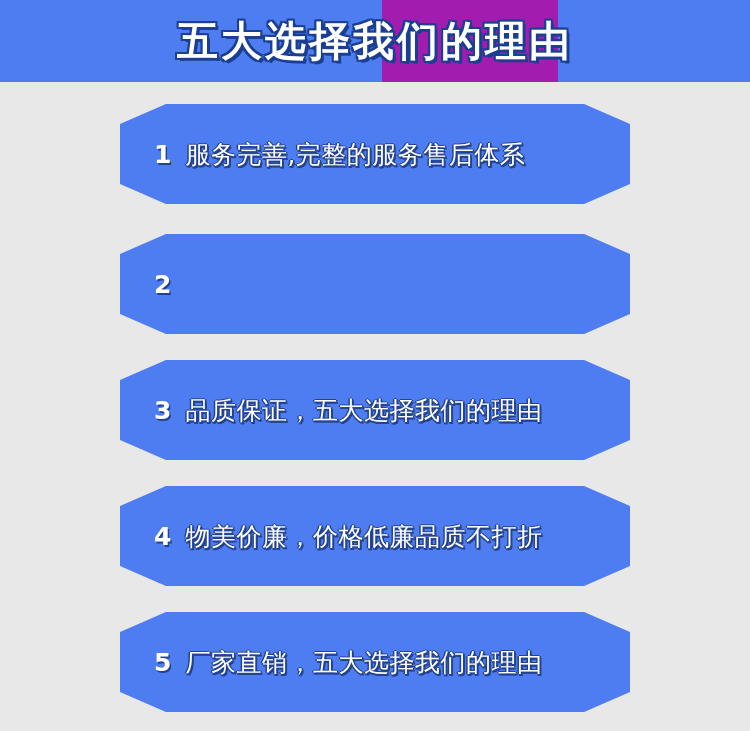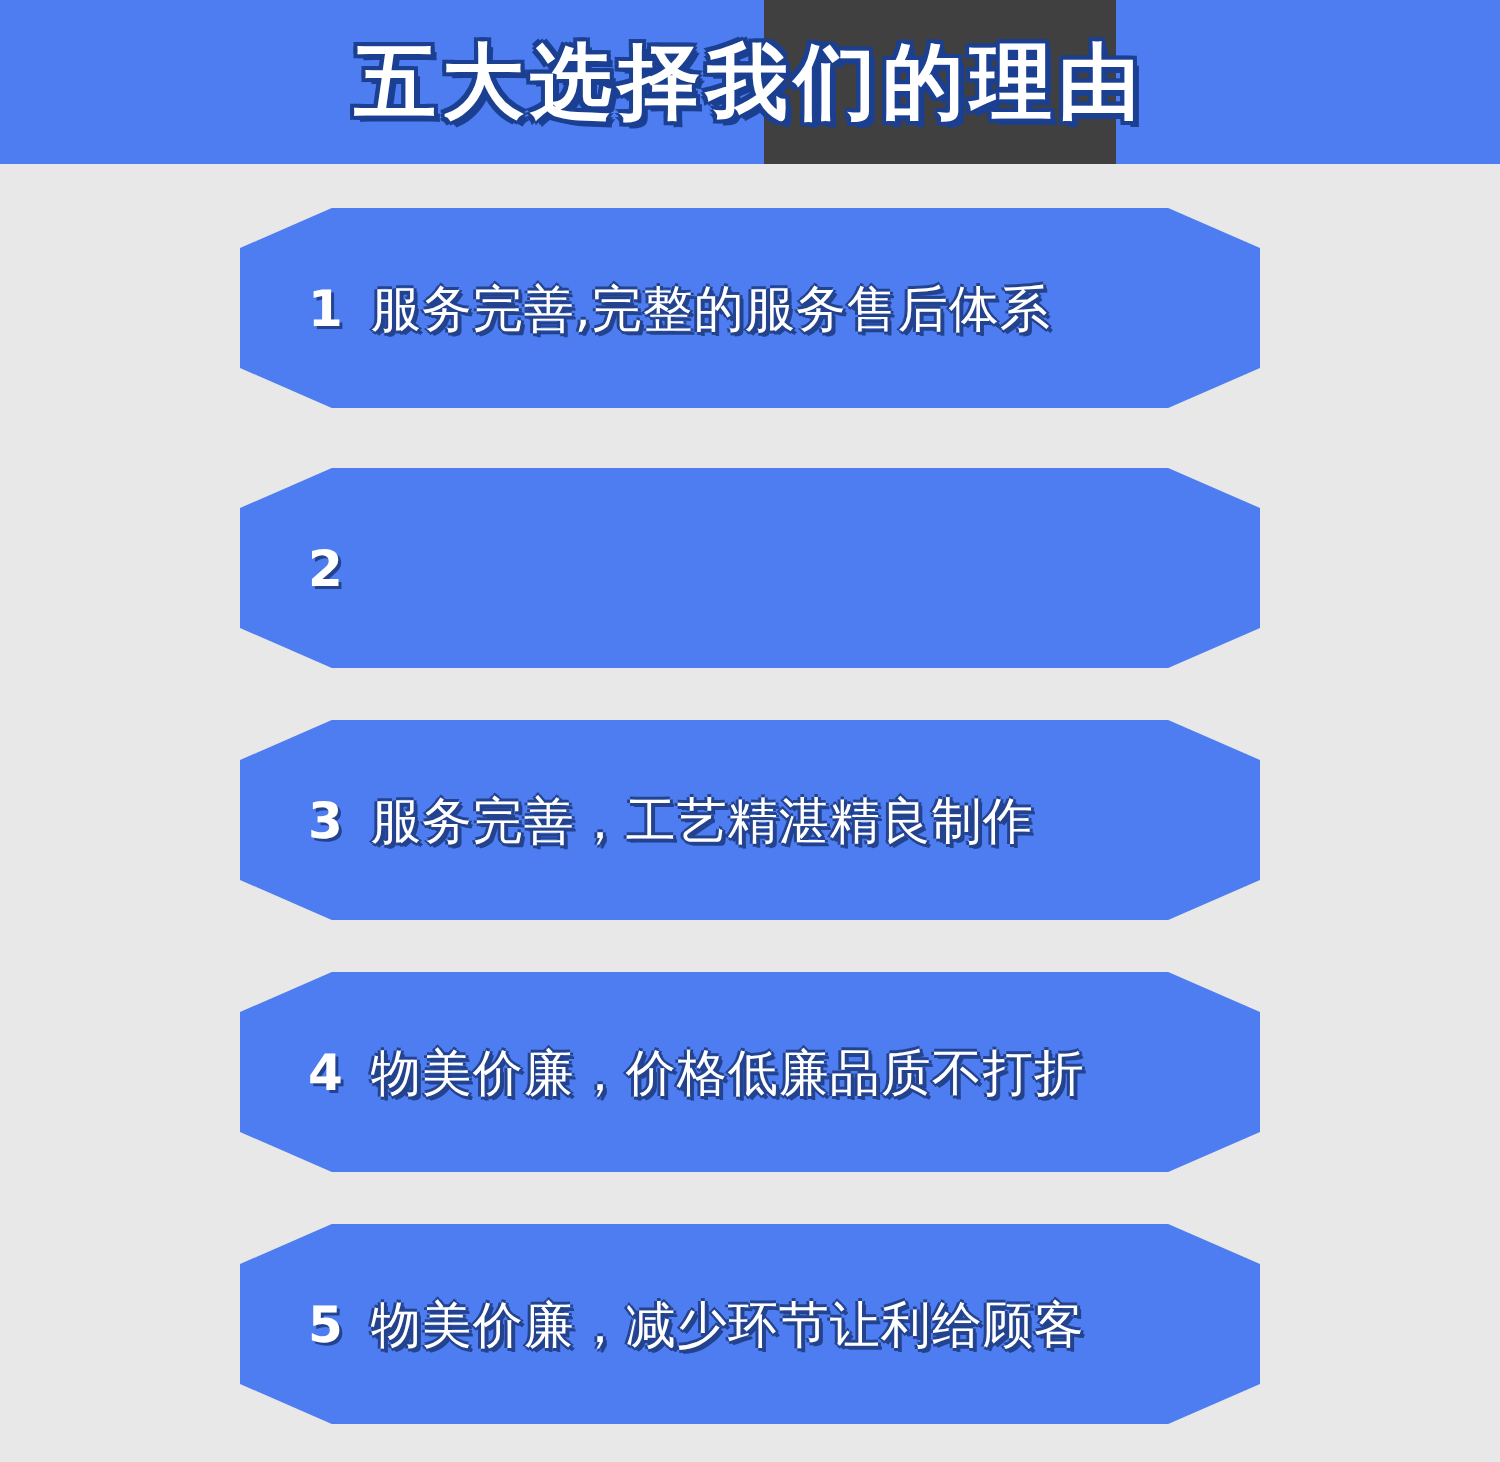--- a/index.html
+++ b/index.html
@@ -20,21 +20,21 @@
     width: 750px;
     height: 731px;
     background: #e8e8e8;
   }
 
   
   .header {
     position: relative;
     width: 750px;
     height: 82px;
-    background: #404040;
+    background: #a21caf;
   }
   .header-left-block {
     position: absolute;
     left: 0;
     top: 0;
     width: 382px;
     height: 82px;
     background: #4d7df0;
   }
   .header-right-block {
@@ -145,32 +145,32 @@
 
     <div class="reason-row" data-index="1">
       <div class="banner">
         <span class="banner-num">2</span>
       </div>
     </div>
 
     <div class="reason-row" data-index="2">
       <div class="banner">
         <span class="banner-num">3</span>
-        <span class="banner-text">服务完善，工艺精湛精良制作</span>
+        <span class="banner-text">品质保证，五大选择我们的理由</span>
       </div>
     </div>
 
     <div class="reason-row" data-index="3">
       <div class="banner">
         <span class="banner-num">4</span>
         <span class="banner-text">物美价廉，价格低廉品质不打折</span>
       </div>
     </div>
 
     <div class="reason-row" data-index="4">
       <div class="banner">
         <span class="banner-num">5</span>
-        <span class="banner-text">物美价廉，减少环节让利给顾客</span>
+        <span class="banner-text">厂家直销，五大选择我们的理由</span>
       </div>
     </div>
 
   </div>
 </div>
 
 </body></html>

